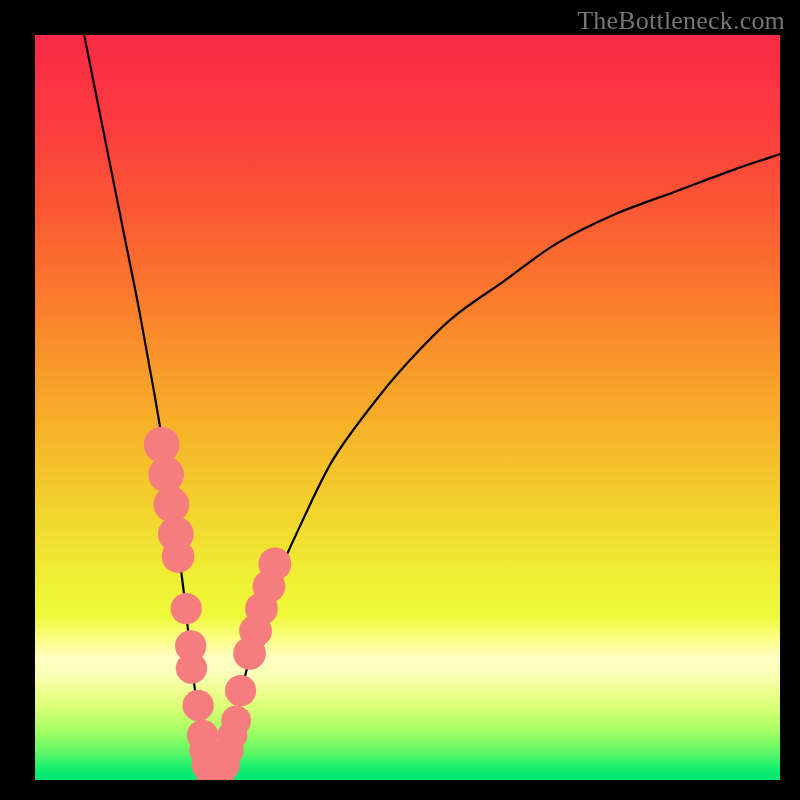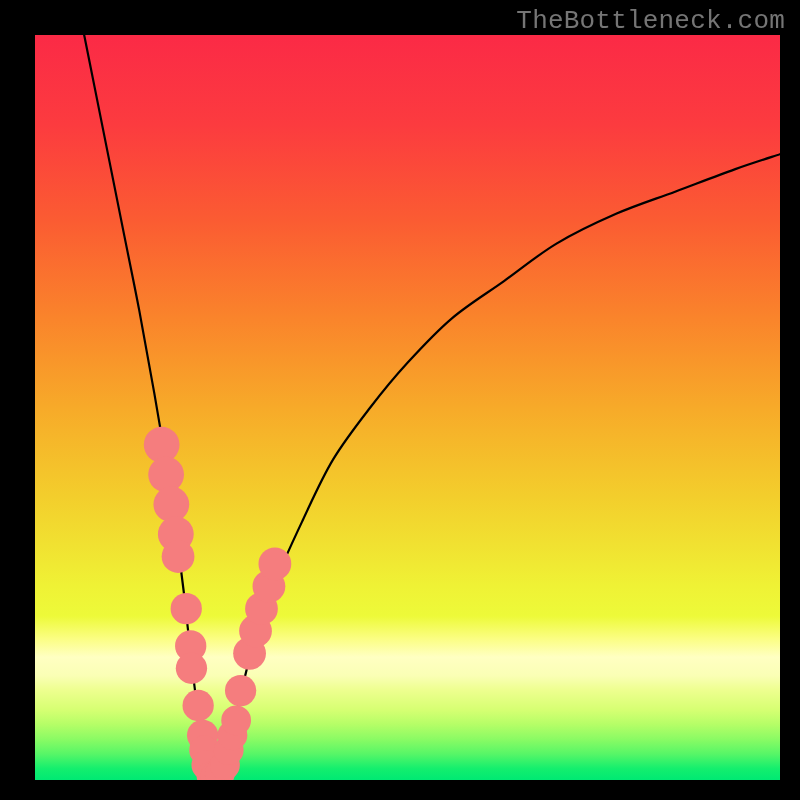--- a/index.html
+++ b/index.html
@@ -25,21 +25,21 @@
     width: 745px;
     height: 745px;
   }
   .plot-area svg {
     display: block;
   }
   .watermark {
     position: absolute;
     top: 6px;
     right: 15px;
-    font-family: Liberation Mono, monospace;
+    font-family: Liberation Serif, serif;
     font-size: 26px;
     color: #757575;
     font-weight: 500;
     letter-spacing: 0.2px;
   }
 </style>
 </head>
 <body>
 
 <div class="frame">

